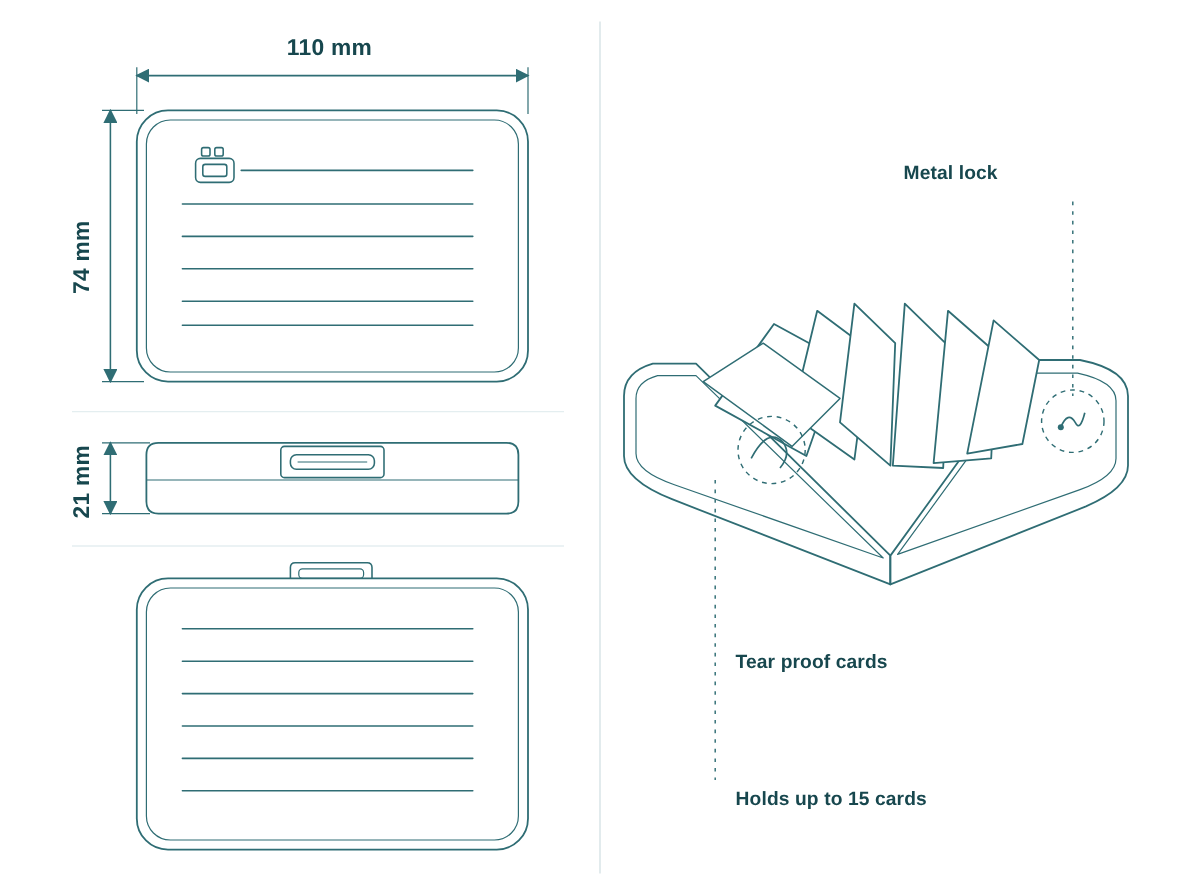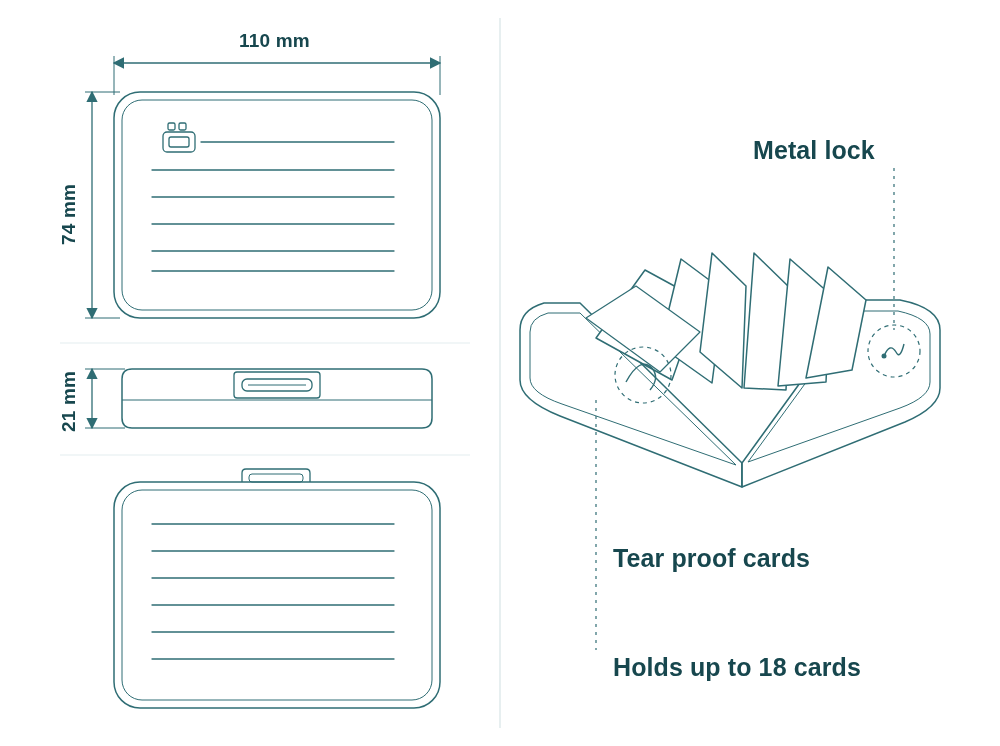--- a/index.html
+++ b/index.html
@@ -31,21 +31,21 @@
     position: absolute;
     font-weight: bold;
     color: #17474e;
     white-space: pre;
   }
   .lbl-dim {
     font-size: 19px;
     letter-spacing: 0.2px;
   }
   .lbl-feature {
-    font-size: 25px;
+    font-size: 16px;
     letter-spacing: 0.1px;
   }
   .rot {
     transform: rotate(-90deg);
     transform-origin: left top;
   }
   #dim-width-label { left: 239px; top: 30px; }
   #dim-height-label { left: 58px; top: 245px; }
   #dim-depth-label { left: 58px; top: 432px; }
   #metal-lock-label { left: 753px; top: 136px; }
@@ -193,17 +193,17 @@
 
   <div class="lbl lbl-dim rot" id="dim-height-label">74 mm</div>
 
   <div class="lbl lbl-dim rot" id="dim-depth-label">21 mm</div>
 
   <div class="lbl lbl-feature" id="metal-lock-label">Metal lock</div>
 
   <div class="lbl lbl-feature" id="tear-proof-label">Tear proof cards</div>
 
   <div class="lbl lbl-feature" id="holds-cards-label">
-    <div>Holds up to 18 cards</div>
+    <div>Holds up to 15 cards</div>
     <div>+ banknotes</div>
   </div>
 
 </div>
 
 </body></html>

